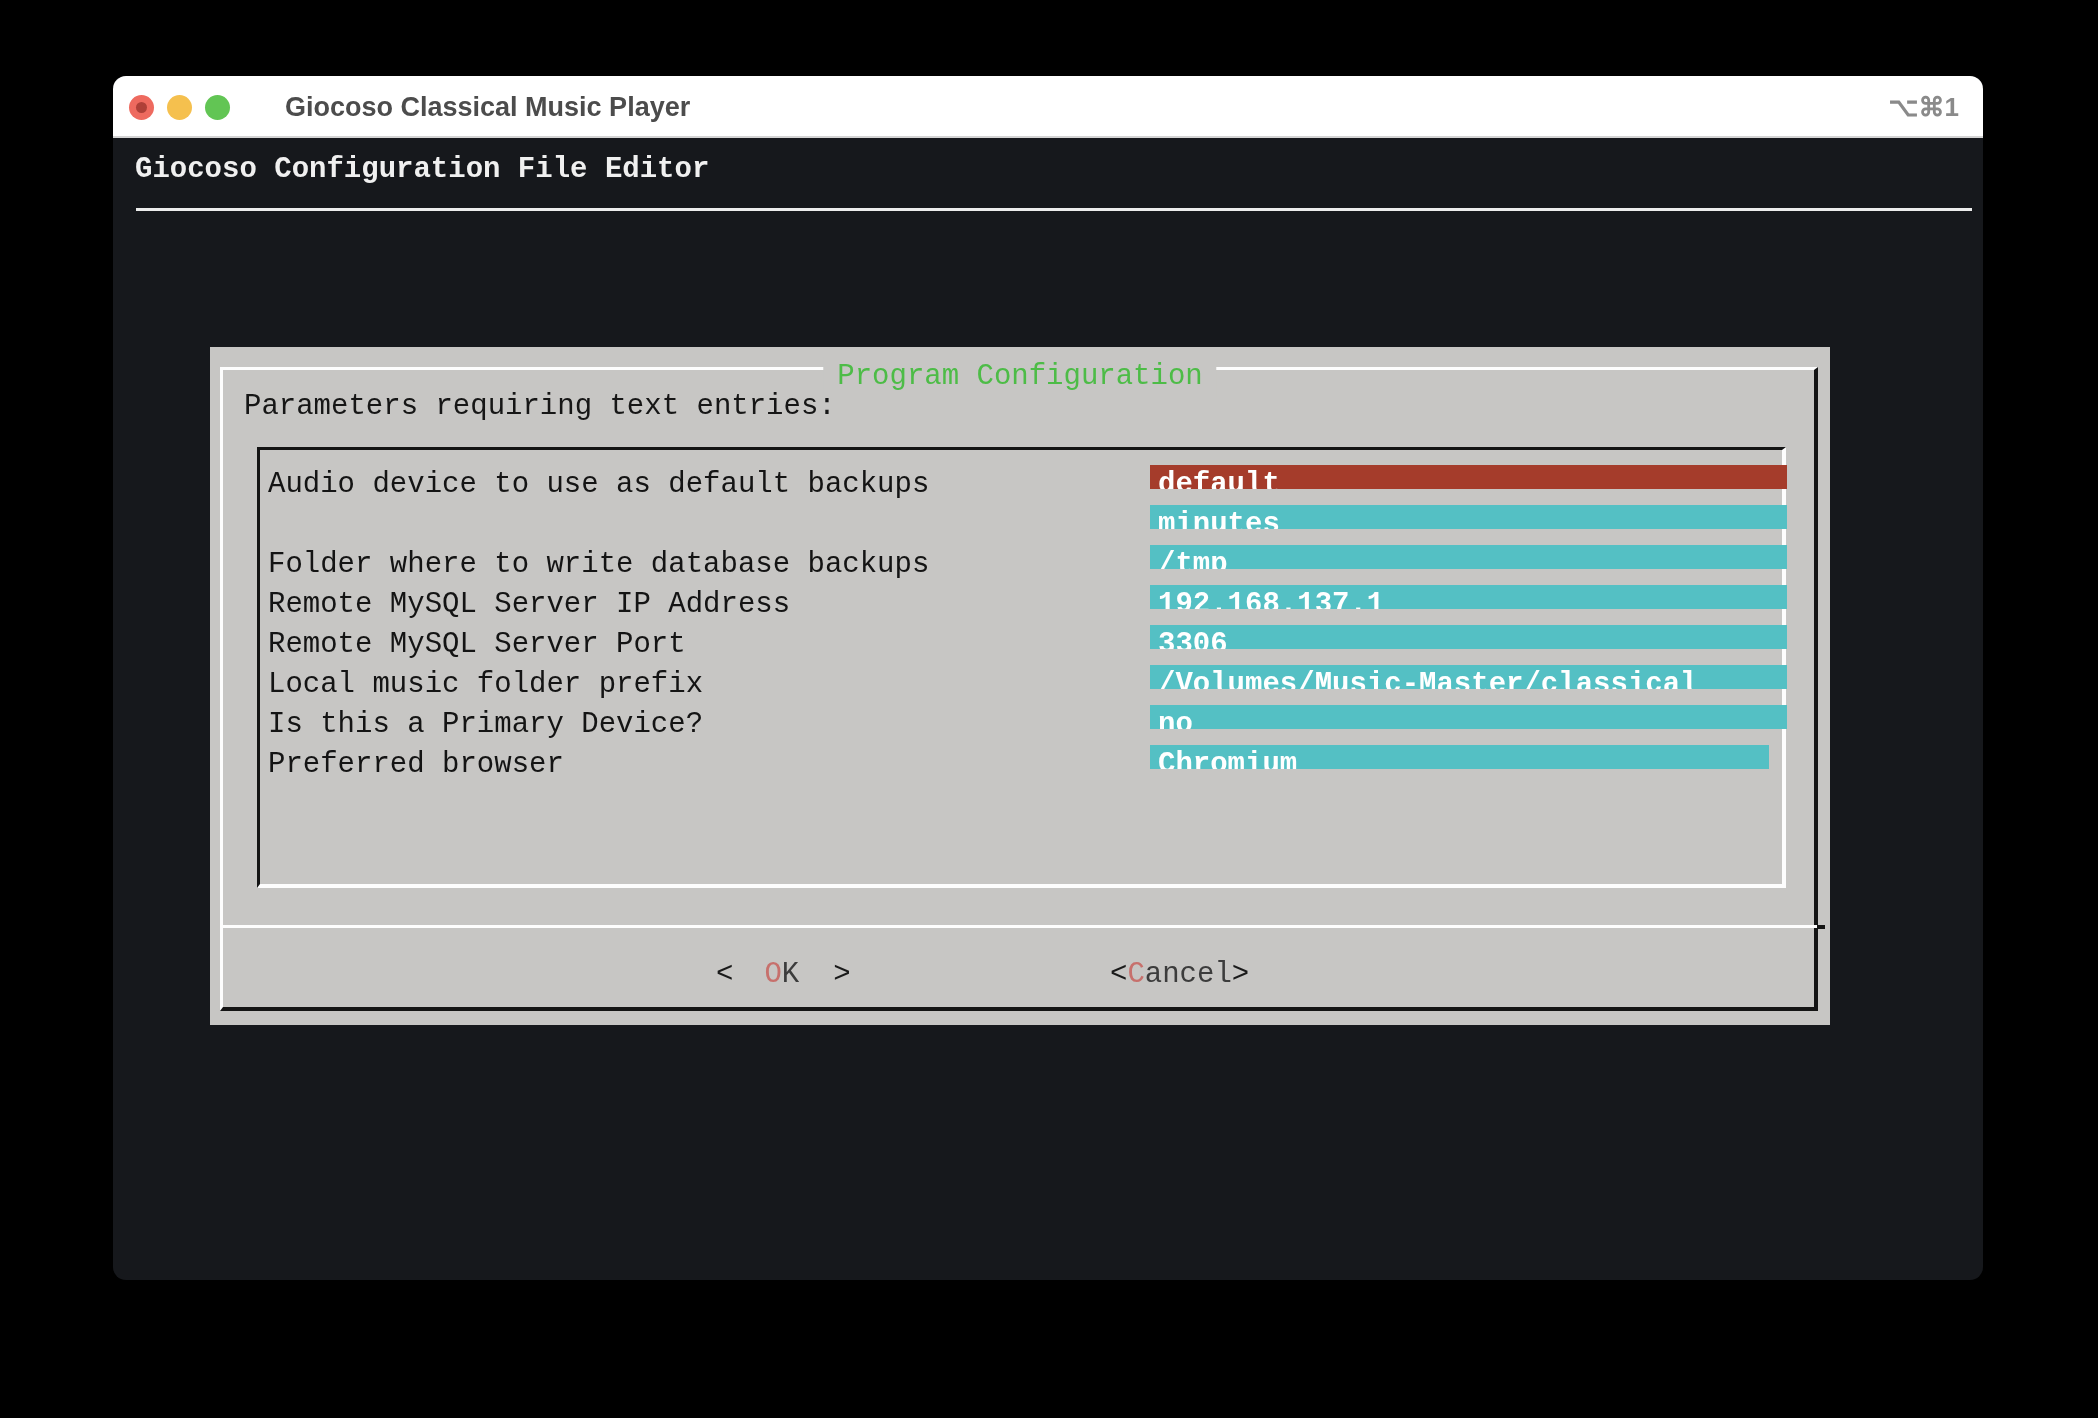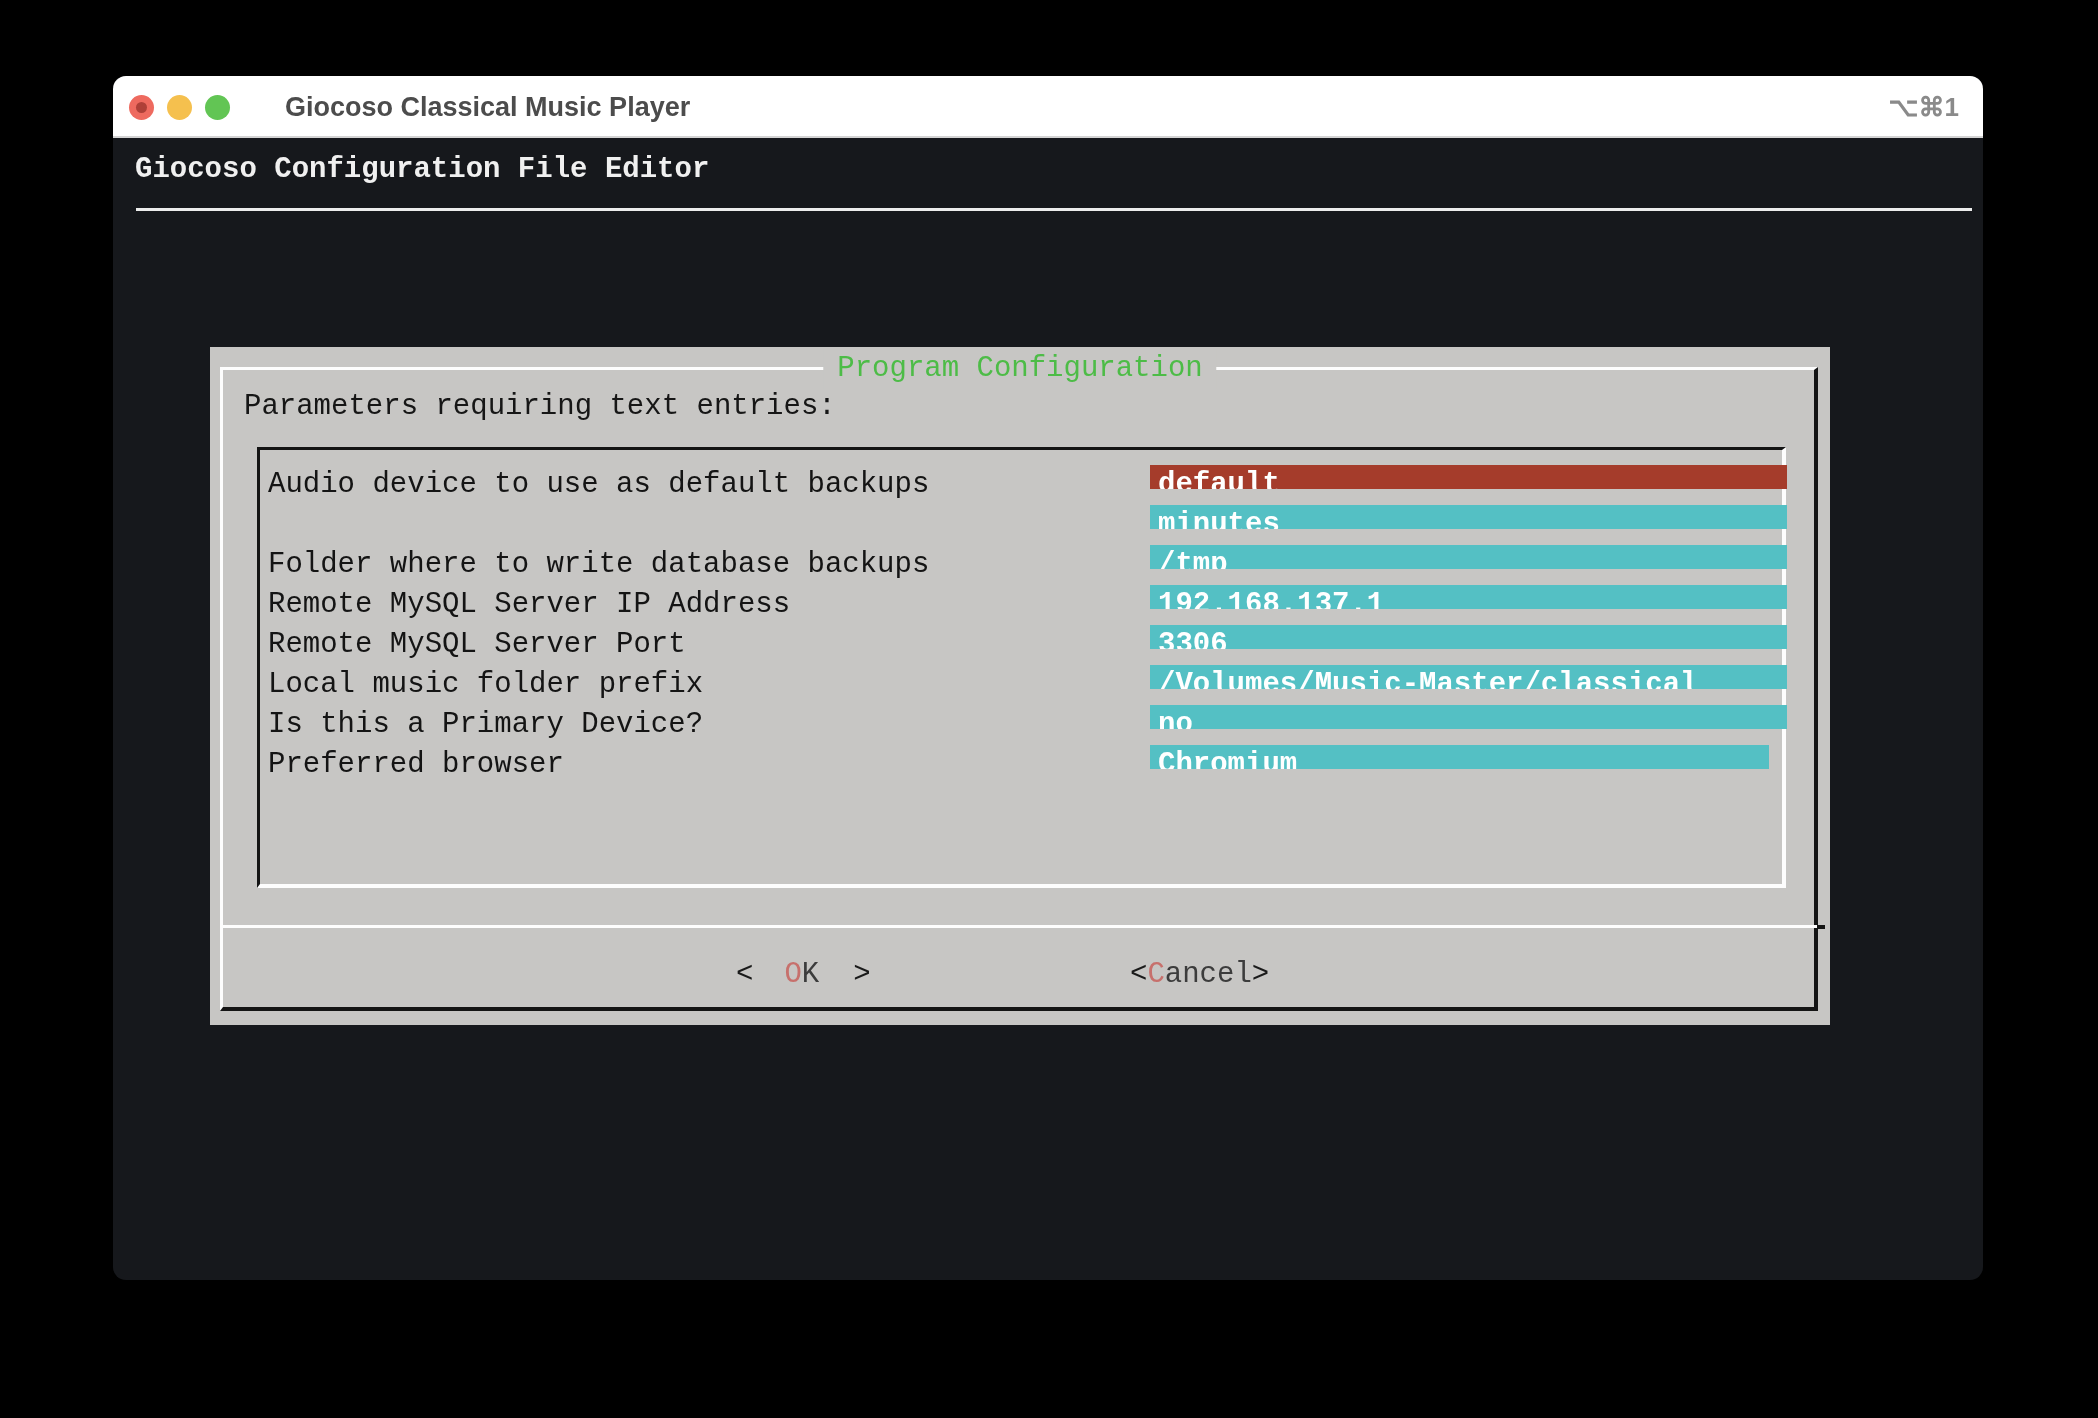--- a/index.html
+++ b/index.html
@@ -95,21 +95,21 @@
   }
   .dialog-frame {
     position: absolute;
     left: 10px; top: 20px; right: 12px; bottom: 14px;
     border-style: solid;
     border-width: 3px 4px 4px 3px;
     border-color: #fdfdfd #141414 #141414 #fdfdfd;
   }
   .dialog-title {
     position: absolute;
-    top: 2px; left: 50%;
+    top: 10px; left: 50%;
     transform: translateX(-50%);
     height: 40px; line-height: 40px;
     padding: 0 14px;
     background: #c7c6c4;
     color: #4dbc47;
     white-space: pre;
     z-index: 2;
   }
   .dialog-subtitle {
     position: absolute;
@@ -175,21 +175,20 @@
     top: 608px; left: 0;
     width: 100%; height: 40px;
     line-height: 40px;
   }
   .tui-button {
     position: absolute;
     top: 0;
     white-space: pre;
     color: #3c3c3c;
     cursor: default;
-    margin-left: 20px;
   }
   .tui-button .bracket { color: #1a1a1a; }
   .tui-button .hotkey  { color: #c7706c; }
   .btn-ok { left: 506px; }
   .btn-ok .bracket-open  { margin-right: 31px; }
   .btn-ok .bracket-close { margin-left: 34px; }
   .btn-cancel { left: 900px; }
 </style>
 </head>
 <body>

